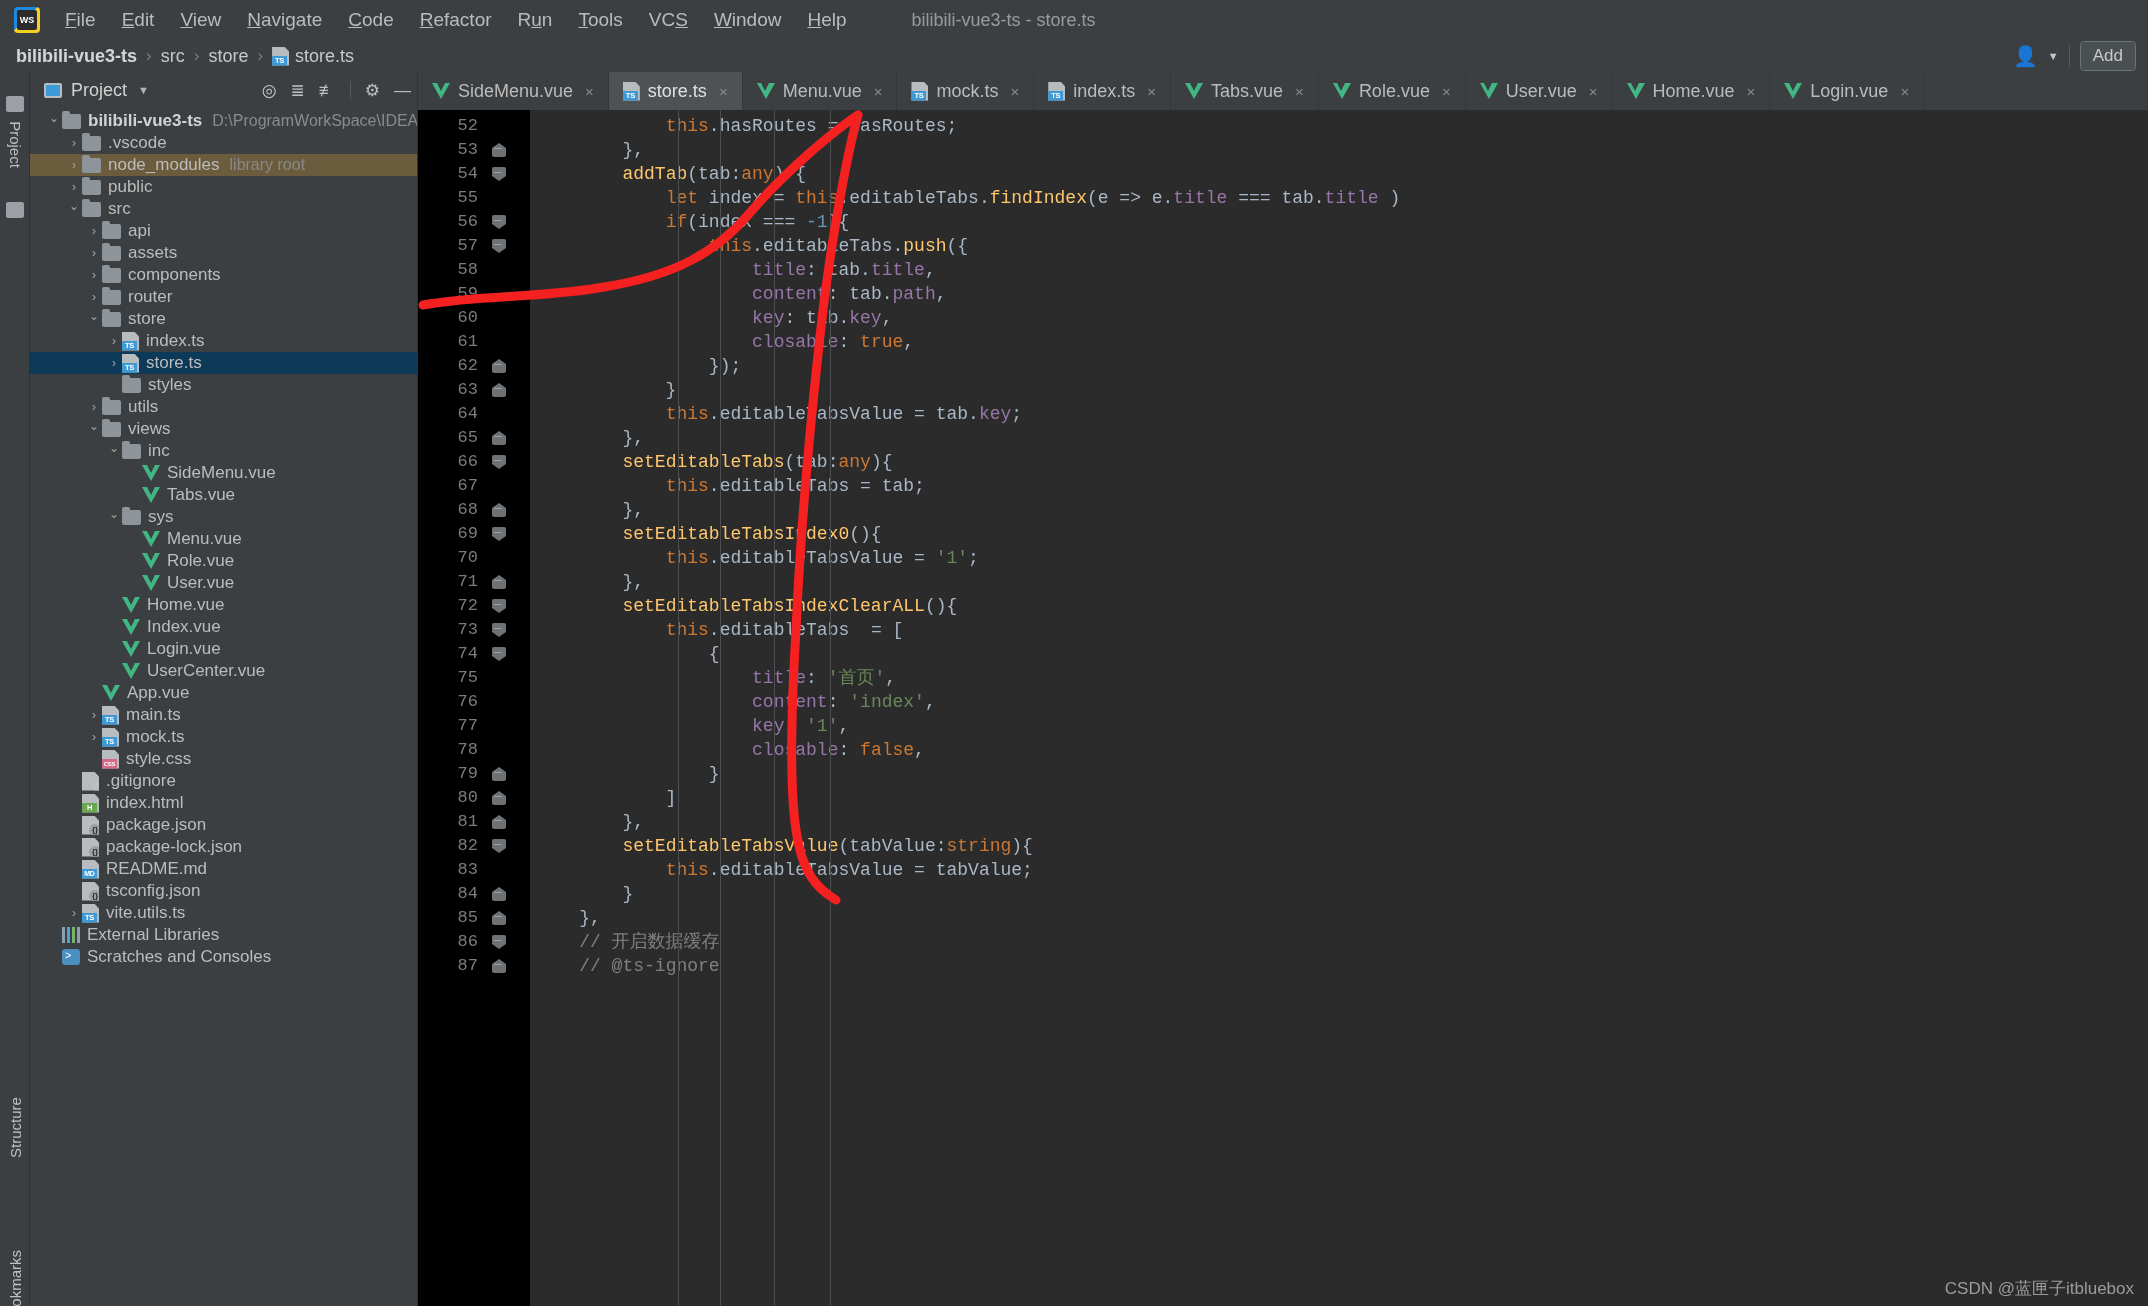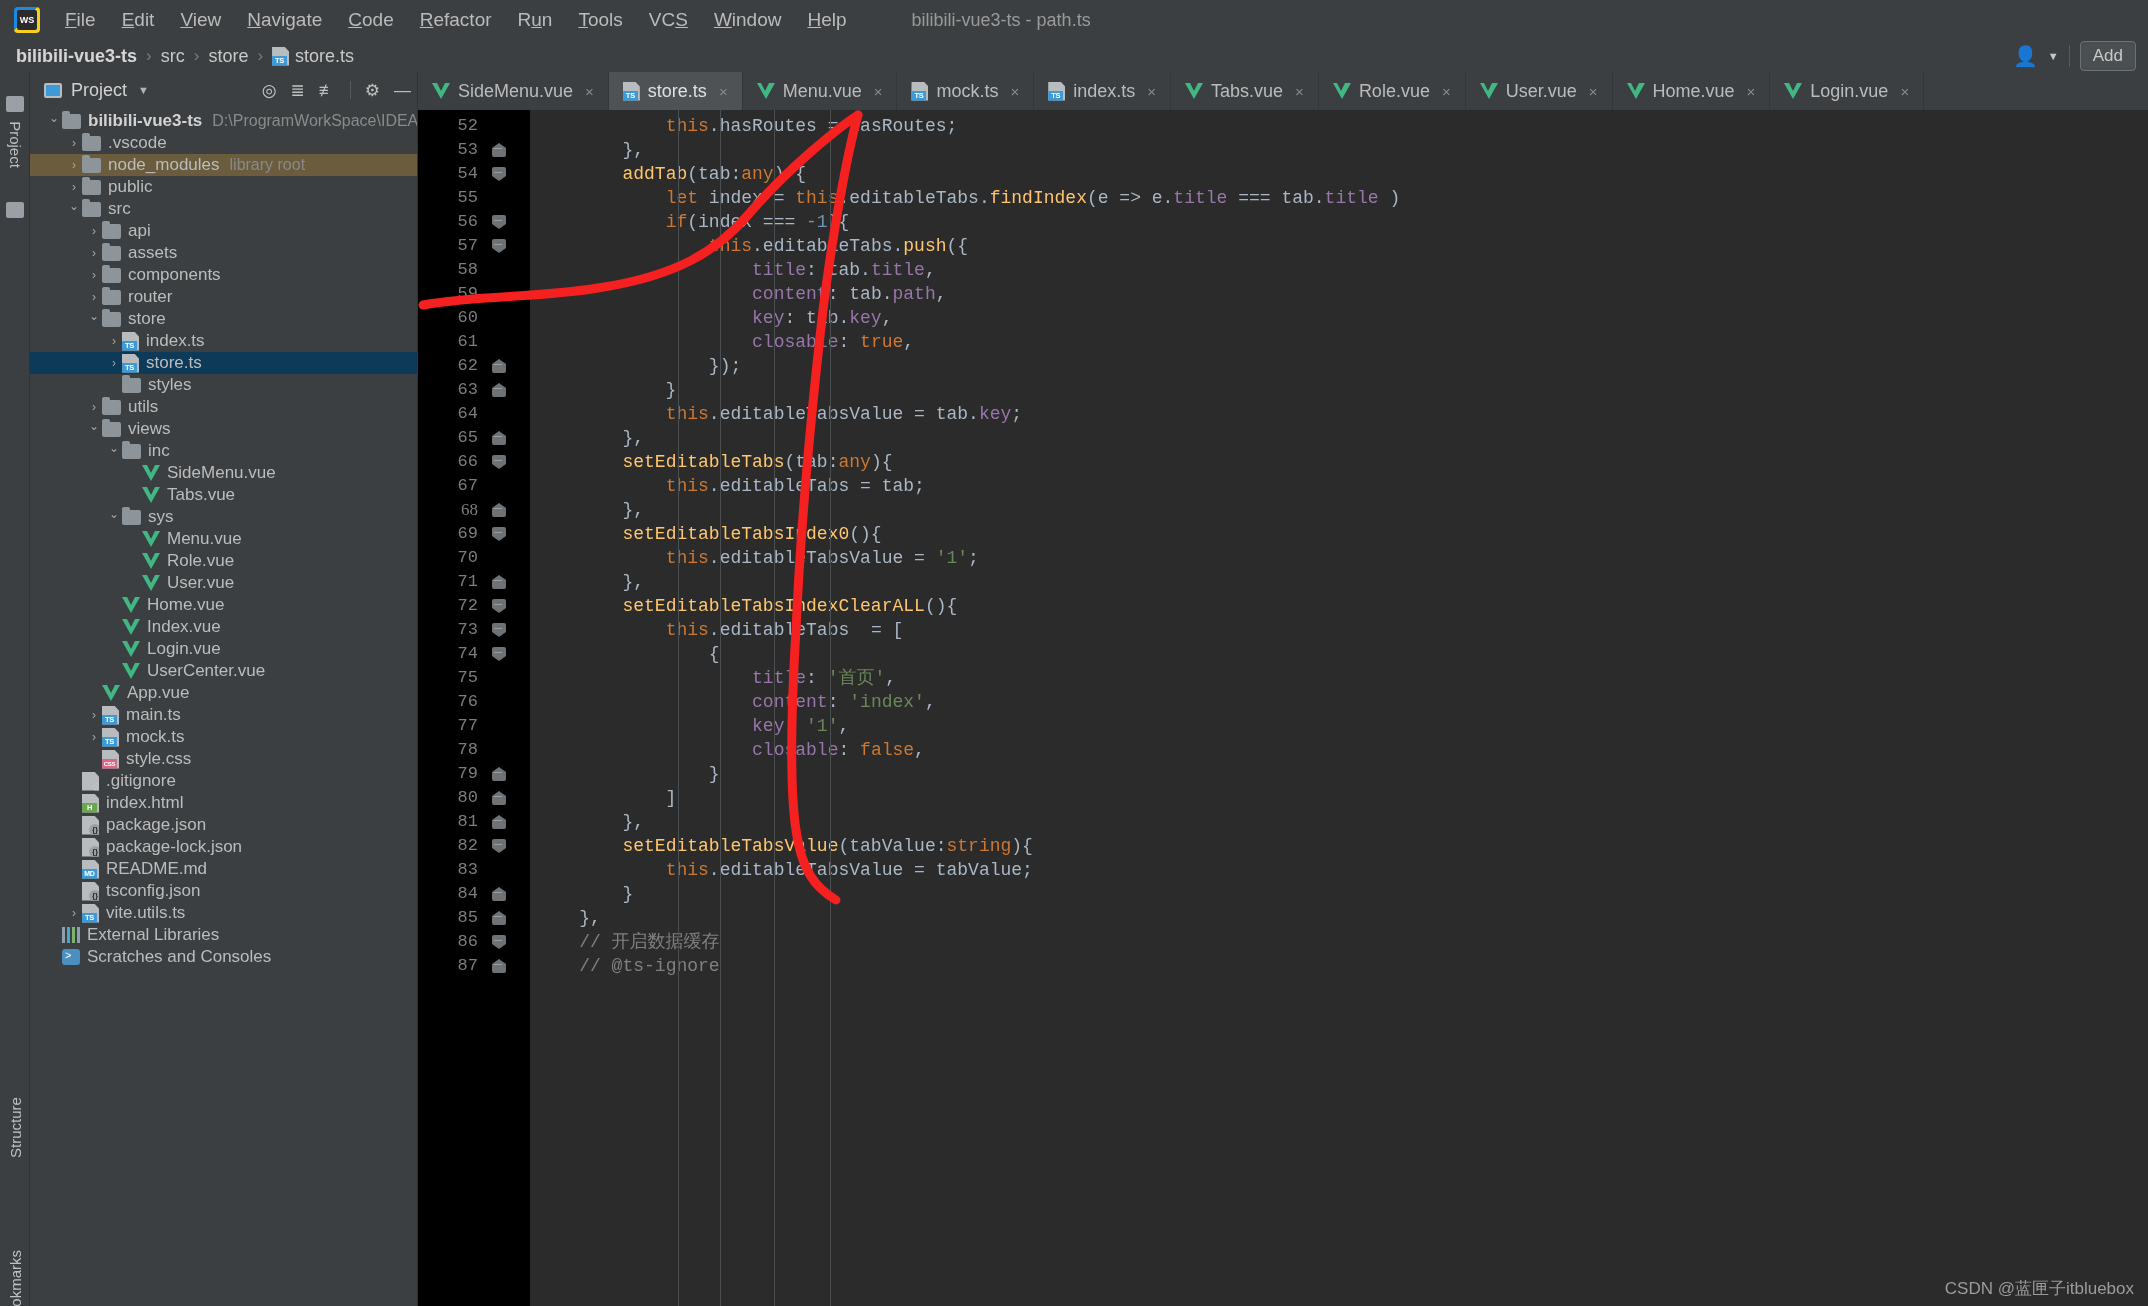--- a/index.html
+++ b/index.html
@@ -255,21 +255,21 @@
         <div class="menu-item"><span class="u">V</span>iew</div>
         <div class="menu-item"><span class="u">N</span>avigate</div>
         <div class="menu-item"><span class="u">C</span>ode</div>
         <div class="menu-item"><span class="u">R</span>efactor</div>
         <div class="menu-item">R<span class="u">u</span>n</div>
         <div class="menu-item"><span class="u">T</span>ools</div>
         <div class="menu-item">VC<span class="u">S</span></div>
         <div class="menu-item"><span class="u">W</span>indow</div>
         <div class="menu-item"><span class="u">H</span>elp</div>
       </div>
-    <div class="win-title">bilibili-vue3-ts - path.ts</div>
+    <div class="win-title">bilibili-vue3-ts - store.ts</div>
   </div>
 
   <div class="breadcrumb-bar">
     <div id="crumbs" style="display:flex;align-items:center;">
         <span class="crumb bold">
           <span>bilibili-vue3-ts</span>
         </span>
         <span class="crumb-sep">›</span>
         <span class="crumb">
           <span>src</span>
@@ -581,21 +581,21 @@
             <div class="gline" style="position: relative;">58</div>
             <div class="gline" style="position: relative;">59</div>
             <div class="gline" style="position: relative;">60</div>
             <div class="gline" style="position: relative;">61</div>
             <div class="gline" style="position: relative;">62<span class="fold-mark bot" style="top: 5px;"></span></div>
             <div class="gline" style="position: relative;">63<span class="fold-mark bot" style="top: 5px;"></span></div>
             <div class="gline" style="position: relative;">64</div>
             <div class="gline" style="position: relative;">65<span class="fold-mark bot" style="top: 5px;"></span></div>
             <div class="gline" style="position: relative;">66<span class="fold-mark top" style="top: 5px;"></span></div>
             <div class="gline" style="position: relative;">67</div>
-            <div class="gline" style="position: relative; font-family: Liberation Serif, serif;">68<span class="fold-mark bot" style="top: 5px;"></span></div>
+            <div class="gline" style="position: relative;">68<span class="fold-mark bot" style="top: 5px;"></span></div>
             <div class="gline" style="position: relative;">69<span class="fold-mark top" style="top: 5px;"></span></div>
             <div class="gline" style="position: relative;">70</div>
             <div class="gline" style="position: relative;">71<span class="fold-mark bot" style="top: 5px;"></span></div>
             <div class="gline" style="position: relative;">72<span class="fold-mark top" style="top: 5px;"></span></div>
             <div class="gline" style="position: relative;">73<span class="fold-mark top" style="top: 5px;"></span></div>
             <div class="gline" style="position: relative;">74<span class="fold-mark top" style="top: 5px;"></span></div>
             <div class="gline" style="position: relative;">75</div>
             <div class="gline" style="position: relative;">76</div>
             <div class="gline" style="position: relative;">77</div>
             <div class="gline" style="position: relative;">78</div>

